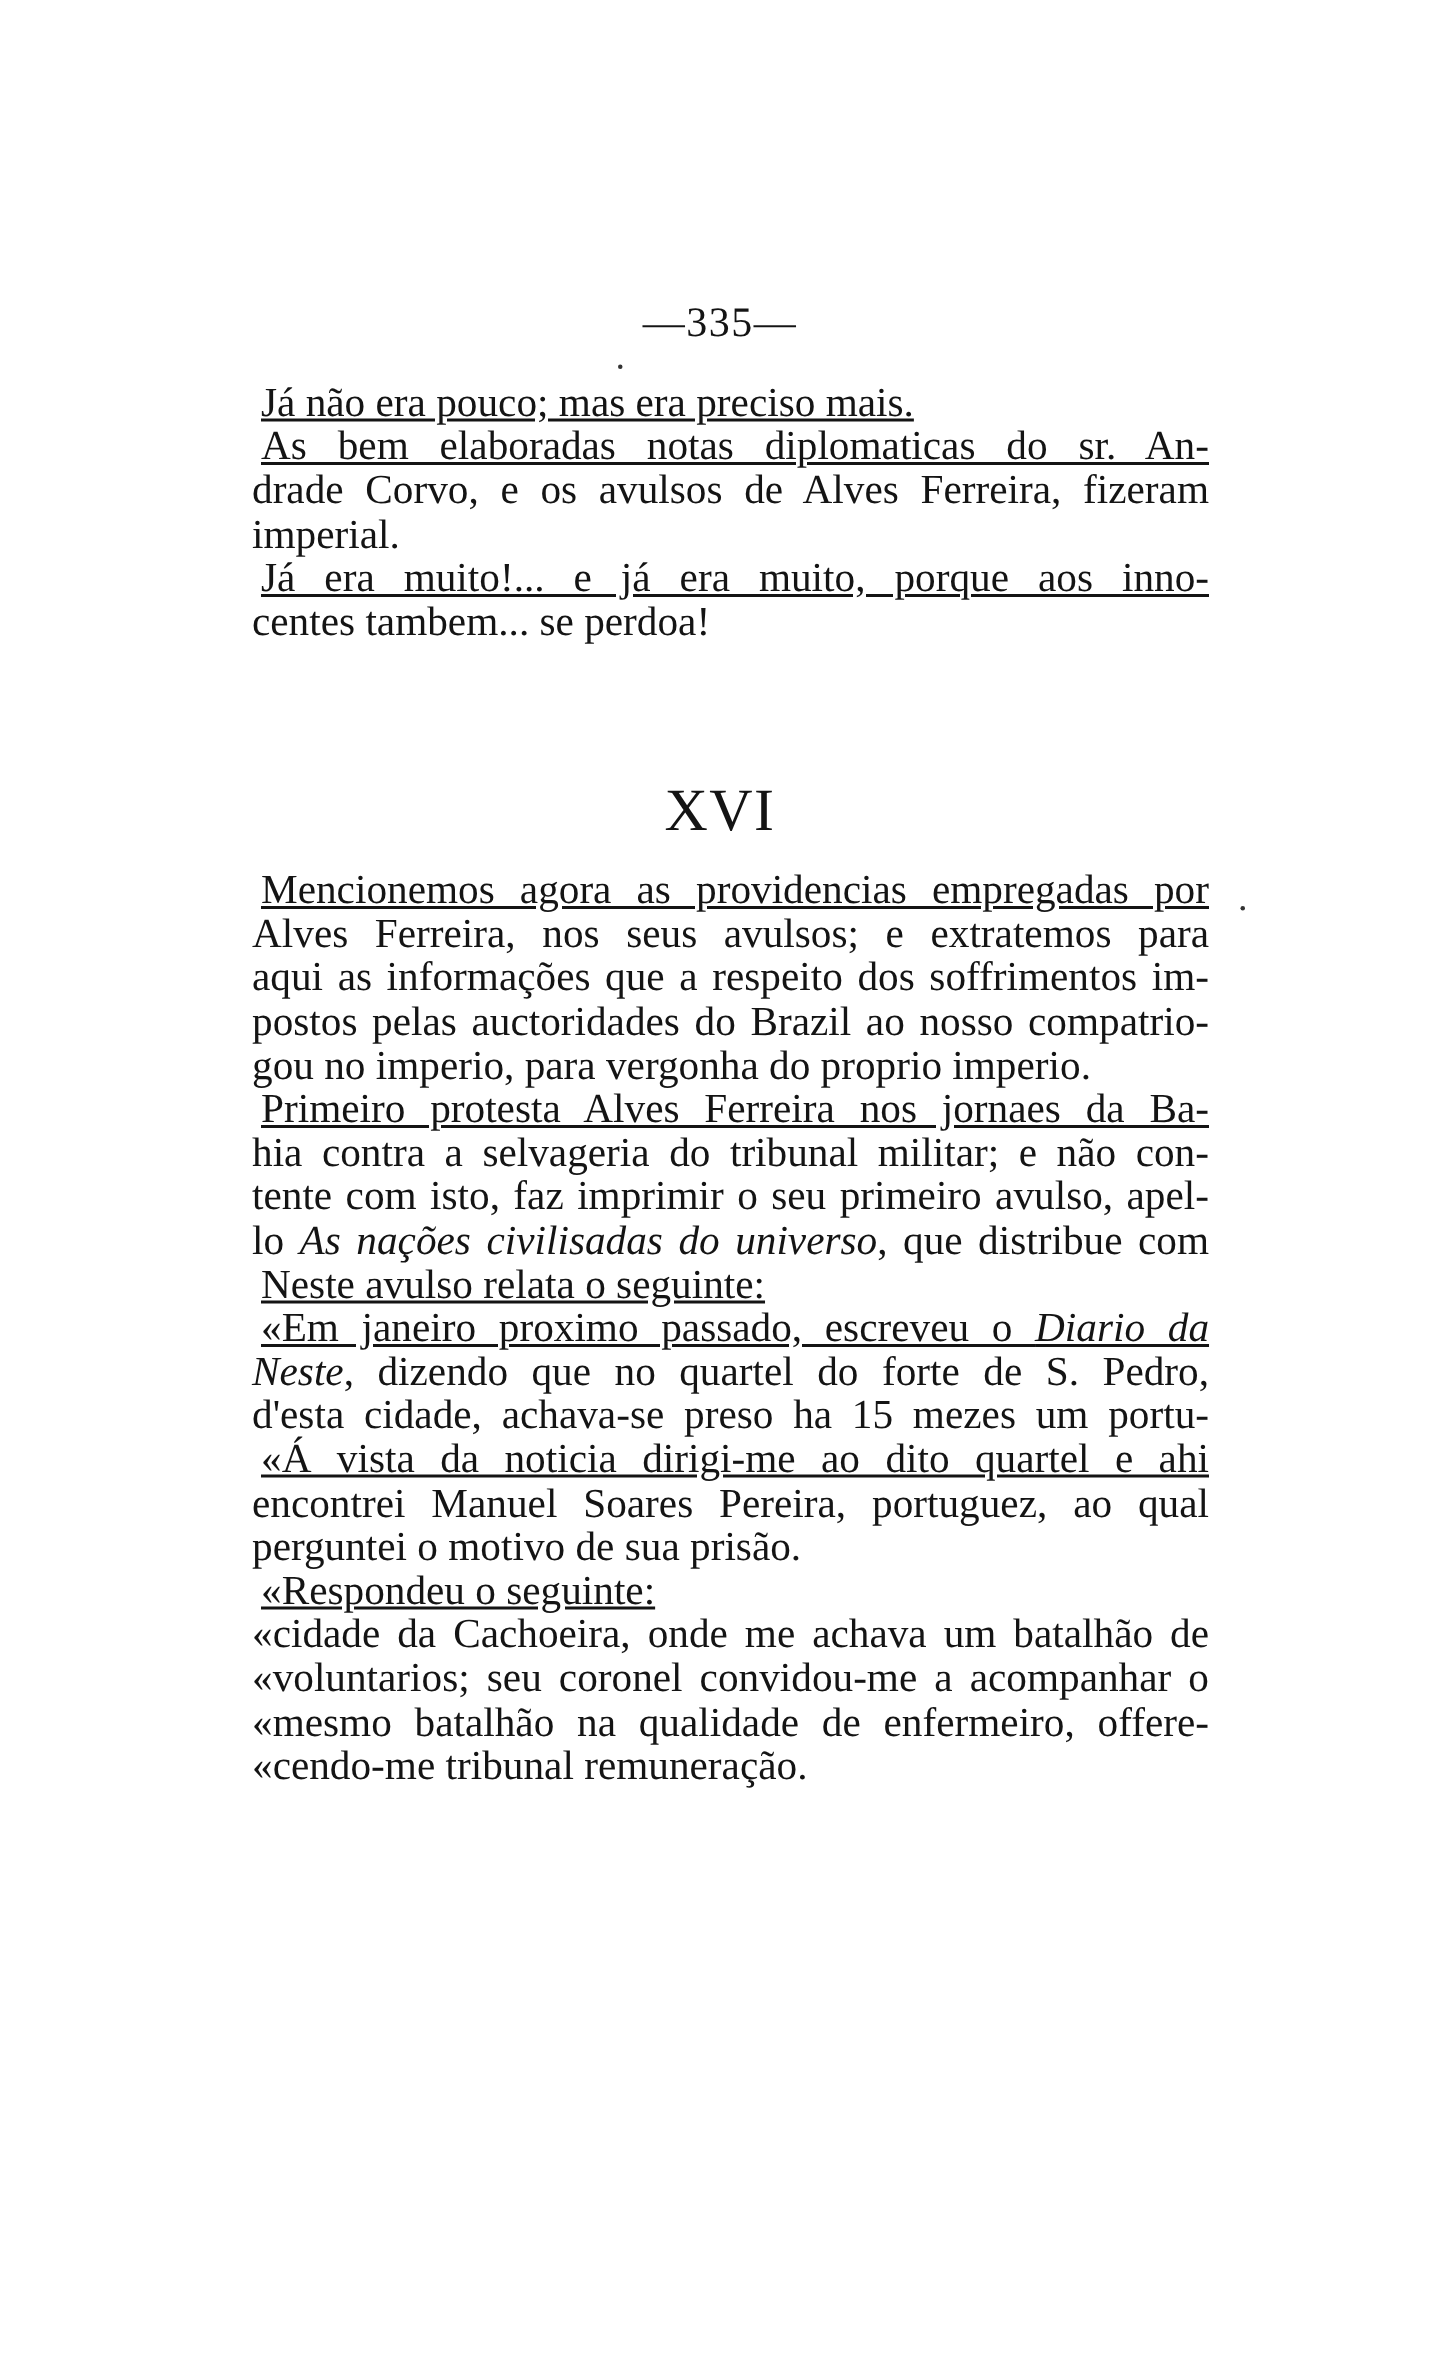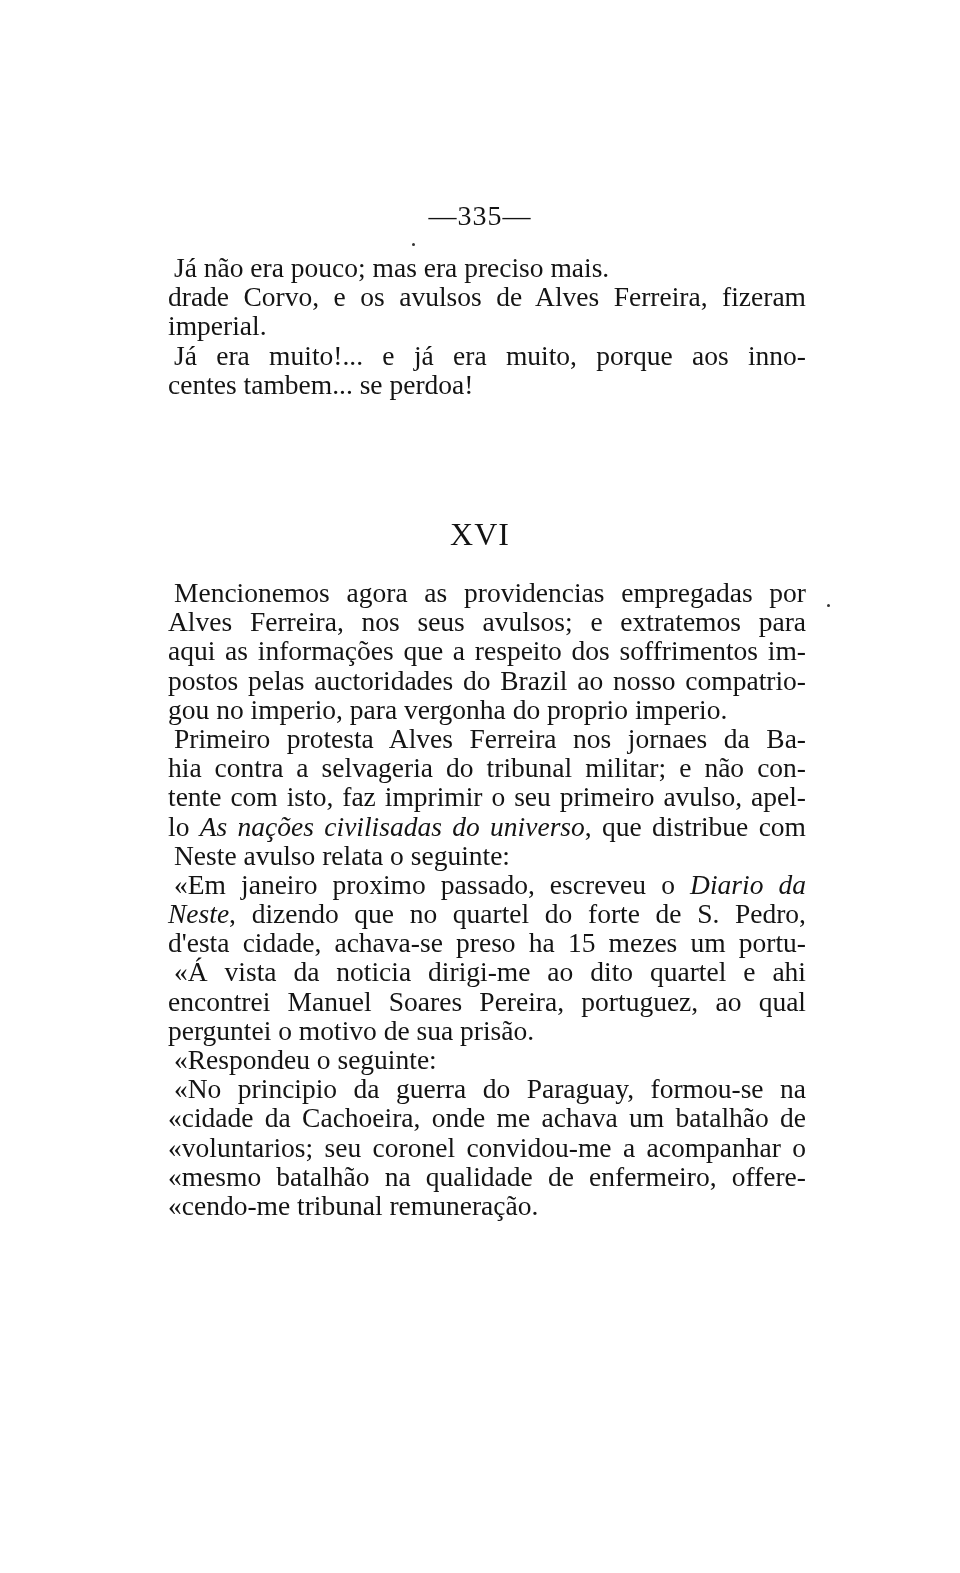--- a/index.html
+++ b/index.html
@@ -43,49 +43,51 @@
       white-space: nowrap;
       text-align: justify;
       text-align-last: justify;
       height: 29.2px;
     }
     .line.last {
       text-align-last: left;
     }
     .line.indent {
       padding-left: 6px;
+      text-decoration: underline;
     }
     .block-1 { top: 253px; }
     .block-2 { top: 578px; }
     .section-heading {
       position: absolute;
       top: 516px;
       left: 0;
       width: 960px;
       text-align: center;
-      font-size: 32px;
+      font-size: 40px;
       letter-spacing: 1px;
     }
     i { font-style: italic; }
     .speck {
       position: absolute;
       width: 3px;
       height: 3px;
       background: #333;
       border-radius: 50%;
     }
   </style>
 </head>
 <body>
 
 <div class="page">
   <div class="page-number">—335—</div>
 
   <div class="text-block block-1" id="block-1">
       <span class="line indent last">Já não era pouco; mas era preciso mais.</span>
+      <span class="line indent">As bem elaboradas notas diplomaticas do sr. An-</span>
       <span class="line">drade Corvo, e os avulsos de Alves Ferreira, fizeram</span>
       <span class="line last">imperial.</span>
       <span class="line indent">Já era muito!... e já era muito, porque aos inno-</span>
       <span class="line last">centes tambem... se perdoa!</span>
     </div>
 
   <div class="section-heading">XVI</div>
 
   <div class="text-block block-2" id="block-2">
       <span class="line indent">Mencionemos agora as providencias empregadas por</span>
@@ -98,21 +100,20 @@
       <span class="line">tente com isto, faz imprimir o seu primeiro avulso, apel-</span>
       <span class="line"><span>lo </span><i>As nações civilisadas do universo</i><span>, que distribue com</span></span>
       <span class="line indent last">Neste avulso relata o seguinte:</span>
       <span class="line indent"><span>«Em janeiro proximo passado, escreveu o </span><i>Diario da</i><span></span></span>
       <span class="line"><span></span><i>Neste</i><span>, dizendo que no quartel do forte de S. Pedro,</span></span>
       <span class="line">d'esta cidade, achava-se preso ha 15 mezes um portu-</span>
       <span class="line indent">«Á vista da noticia dirigi-me ao dito quartel e ahi</span>
       <span class="line">encontrei Manuel Soares Pereira, portuguez, ao qual</span>
       <span class="line last">perguntei o motivo de sua prisão.</span>
       <span class="line indent last">«Respondeu o seguinte:</span>
-      <span class="line indent">«No principio da guerra do Paraguay, formou-se na</span>
       <span class="line">«cidade da Cachoeira, onde me achava um batalhão de</span>
       <span class="line">«voluntarios; seu coronel convidou-me a acompanhar o</span>
       <span class="line">«mesmo batalhão na qualidade de enfermeiro, offere-</span>
       <span class="line last">«cendo-me tribunal remuneração.</span>
     </div>
 
   <span class="speck" style="left:412px;top:243px;"></span>
   <span class="speck" style="left:827px;top:604px;"></span>
 </div>
 

